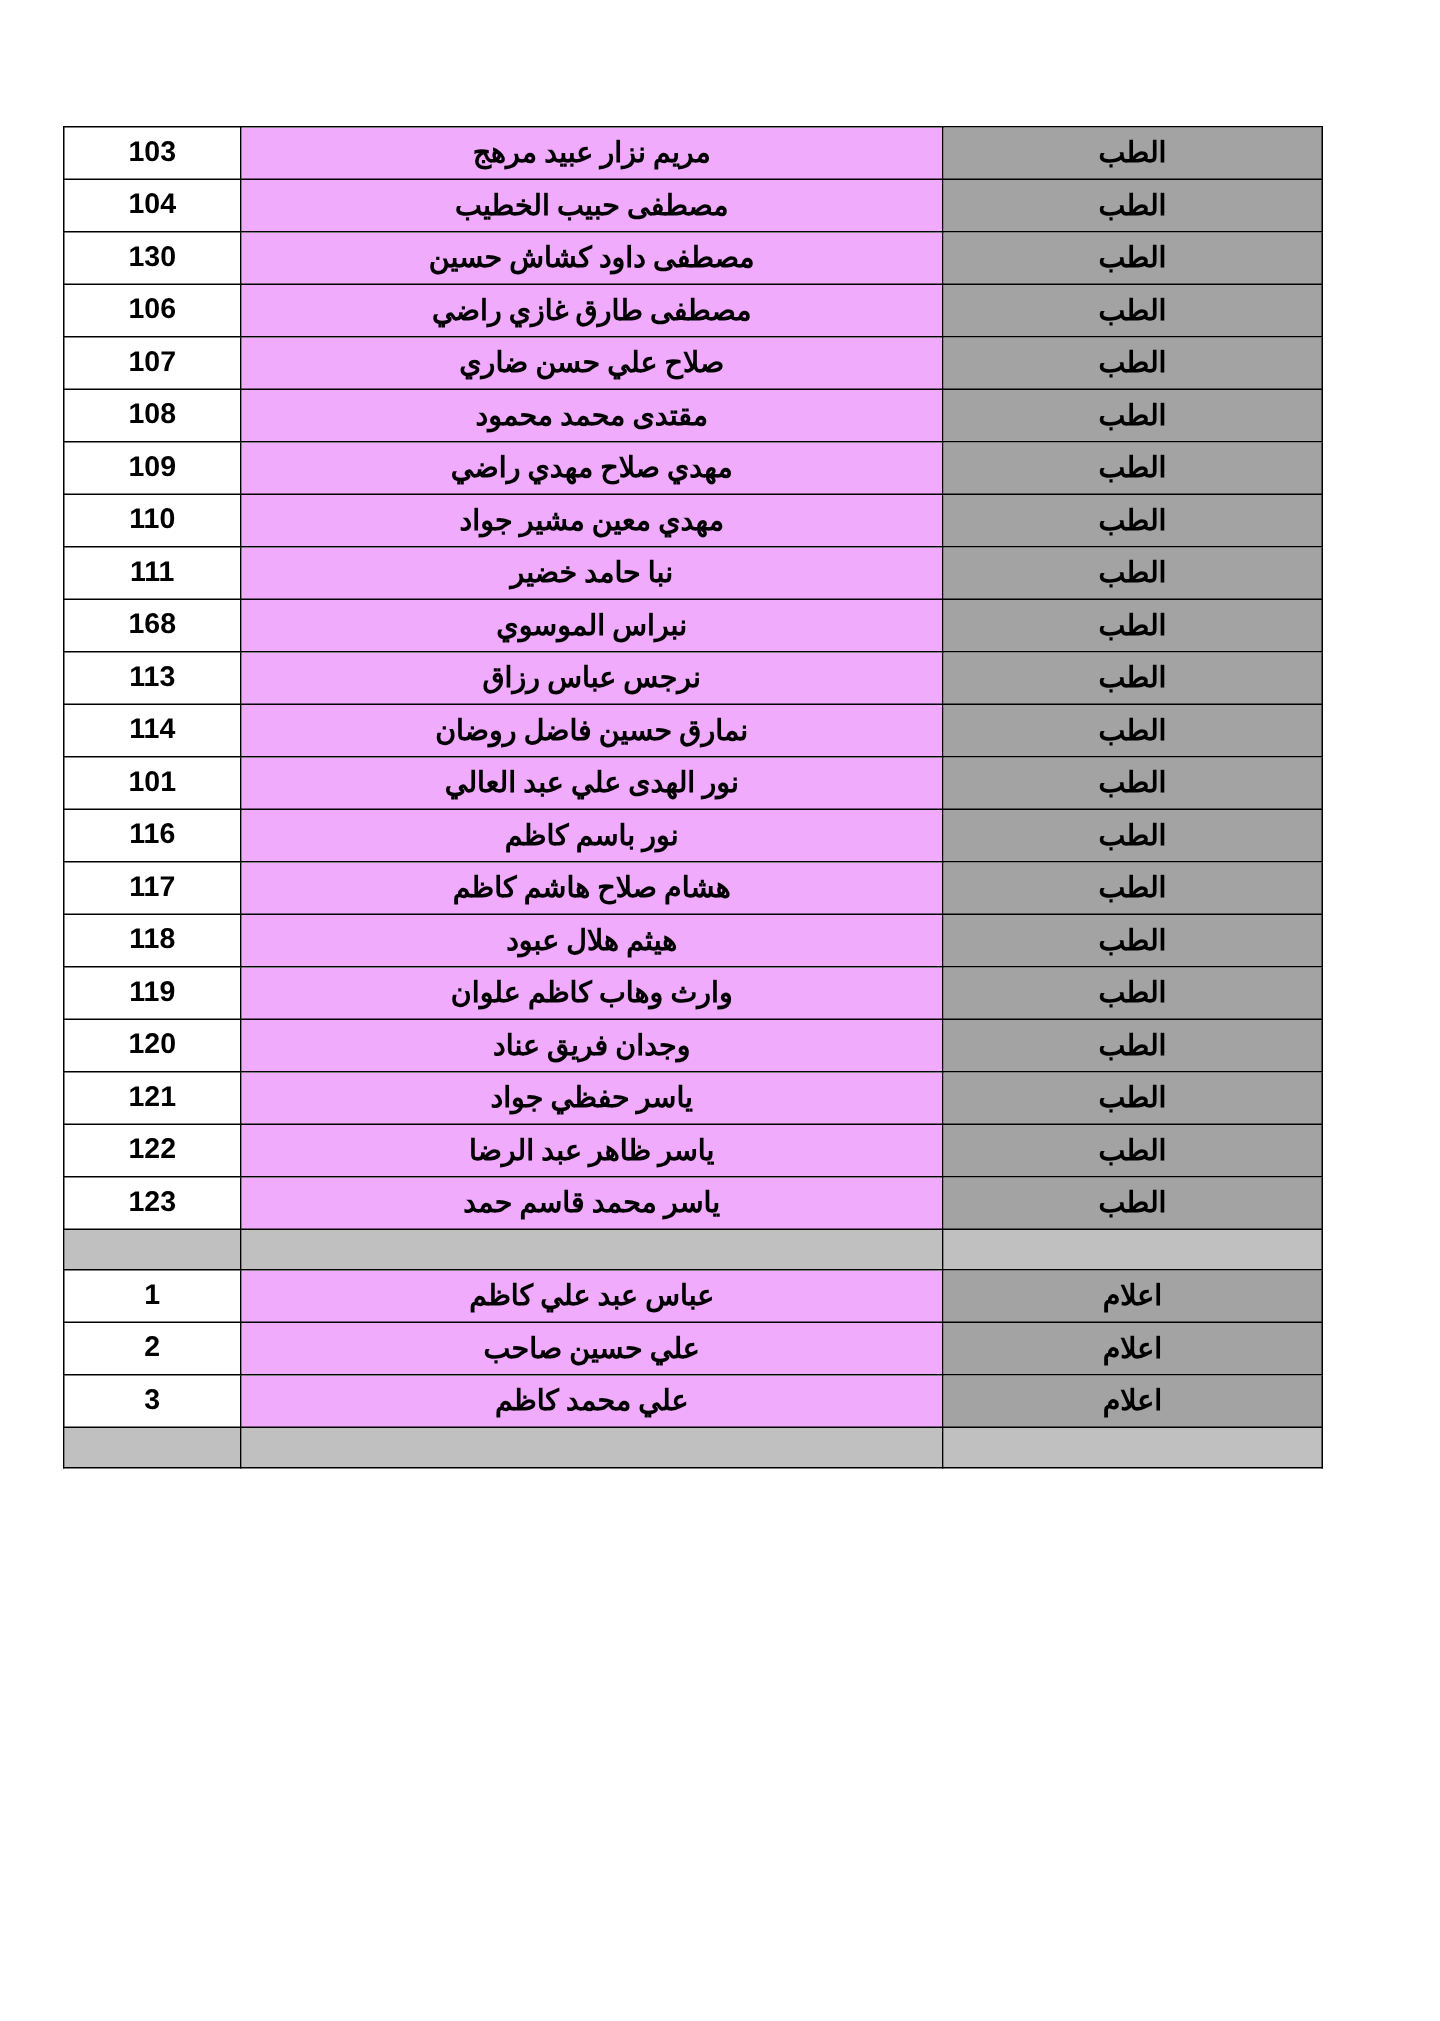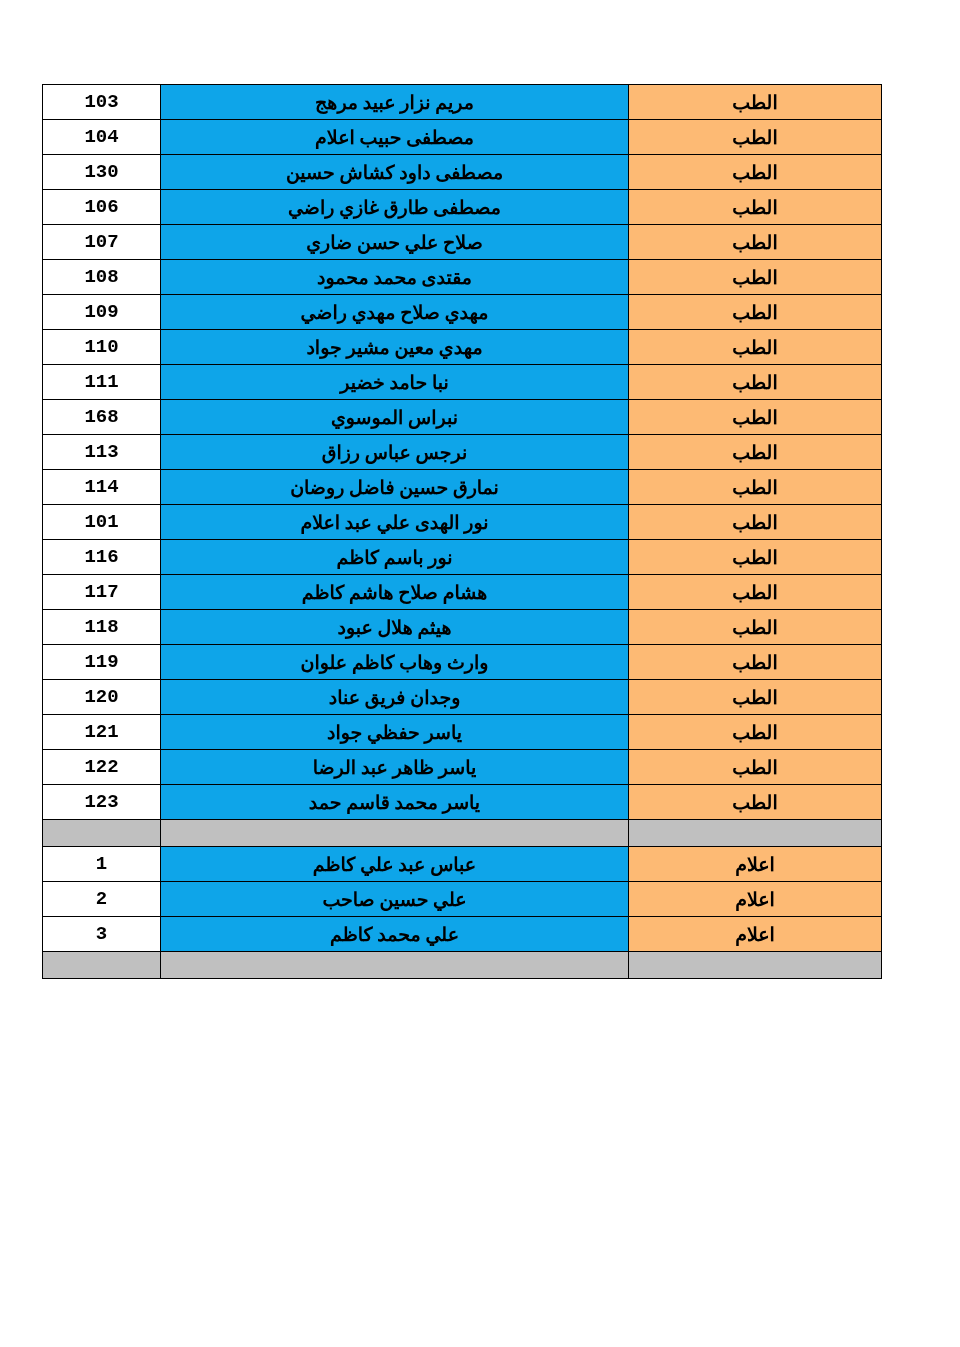--- a/index.html
+++ b/index.html
@@ -36,32 +36,32 @@
     padding: 0 6px;
     font-size: 19px;
     font-weight: bold;
     text-align: center;
     vertical-align: middle;
     overflow: hidden;
     white-space: nowrap;
   }
   td.col-dept {
     width: 240px;
-    background: #fdba74;
+    background: #a3a3a3;
     font-size: 18px;
   }
   td.col-name {
     width: 455px;
-    background: #0ea5e9;
+    background: #f0abfc;
     font-size: 19px;
   }
   td.col-num {
     width: 105px;
     background: #ffffff;
-    font-family: Liberation Mono, monospace;
+    font-family: Liberation Sans, sans-serif;
     font-size: 20px;
     direction: ltr;
   }
   tr.spacer td {
     background: #c0c0c0;
     height: 26px;
     border-left: 1px solid #000000;
     border-right: 1px solid #000000;
     border-top: 1px solid #000000;
     border-bottom: 1px solid #000000;
@@ -79,21 +79,21 @@
   <div class="table-wrap">
     <table class="records">
       <tbody>
           <tr>
             <td class="col-dept">الطب</td>
             <td class="col-name">مريم نزار عبيد مرهج</td>
             <td class="col-num">103</td>
           </tr>
           <tr>
             <td class="col-dept">الطب</td>
-            <td class="col-name">مصطفى حبيب اعلام</td>
+            <td class="col-name">مصطفى حبيب الخطيب</td>
             <td class="col-num">104</td>
           </tr>
           <tr>
             <td class="col-dept">الطب</td>
             <td class="col-name">مصطفى داود كشاش حسين</td>
             <td class="col-num">130</td>
           </tr>
           <tr>
             <td class="col-dept">الطب</td>
             <td class="col-name">مصطفى طارق غازي راضي</td>
@@ -134,21 +134,21 @@
             <td class="col-name">نرجس عباس رزاق</td>
             <td class="col-num">113</td>
           </tr>
           <tr>
             <td class="col-dept">الطب</td>
             <td class="col-name">نمارق حسين فاضل روضان</td>
             <td class="col-num">114</td>
           </tr>
           <tr>
             <td class="col-dept">الطب</td>
-            <td class="col-name">نور الهدى علي عبد اعلام</td>
+            <td class="col-name">نور الهدى علي عبد العالي</td>
             <td class="col-num">101</td>
           </tr>
           <tr>
             <td class="col-dept">الطب</td>
             <td class="col-name">نور باسم كاظم</td>
             <td class="col-num">116</td>
           </tr>
           <tr>
             <td class="col-dept">الطب</td>
             <td class="col-name">هشام صلاح هاشم كاظم</td>

